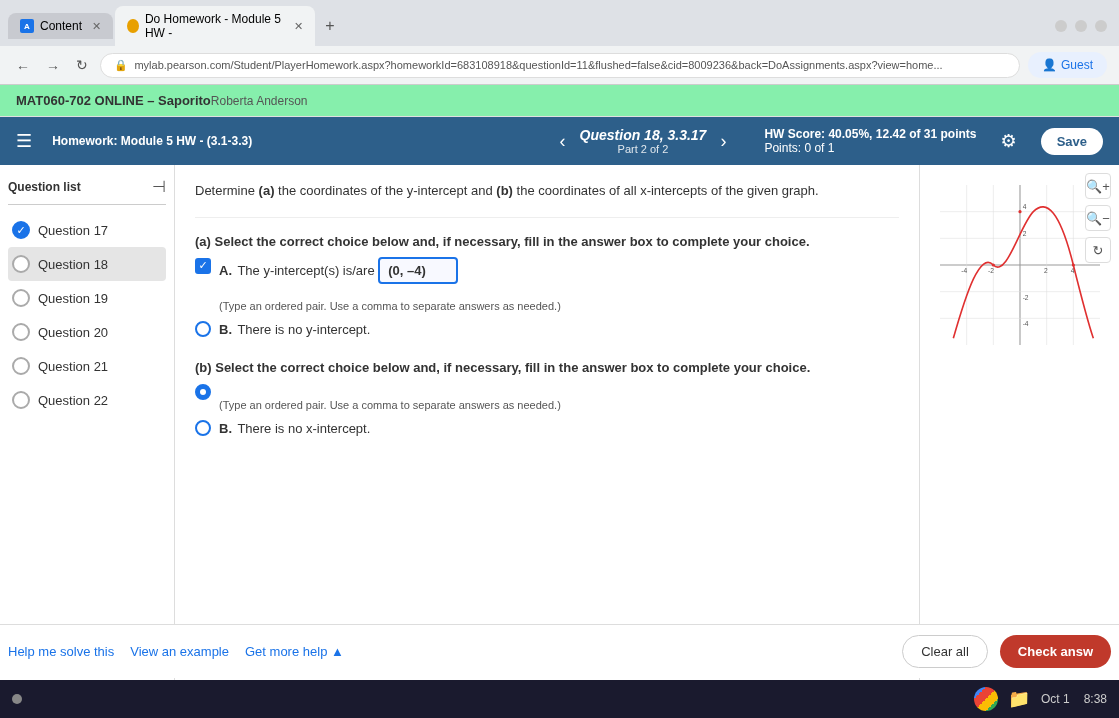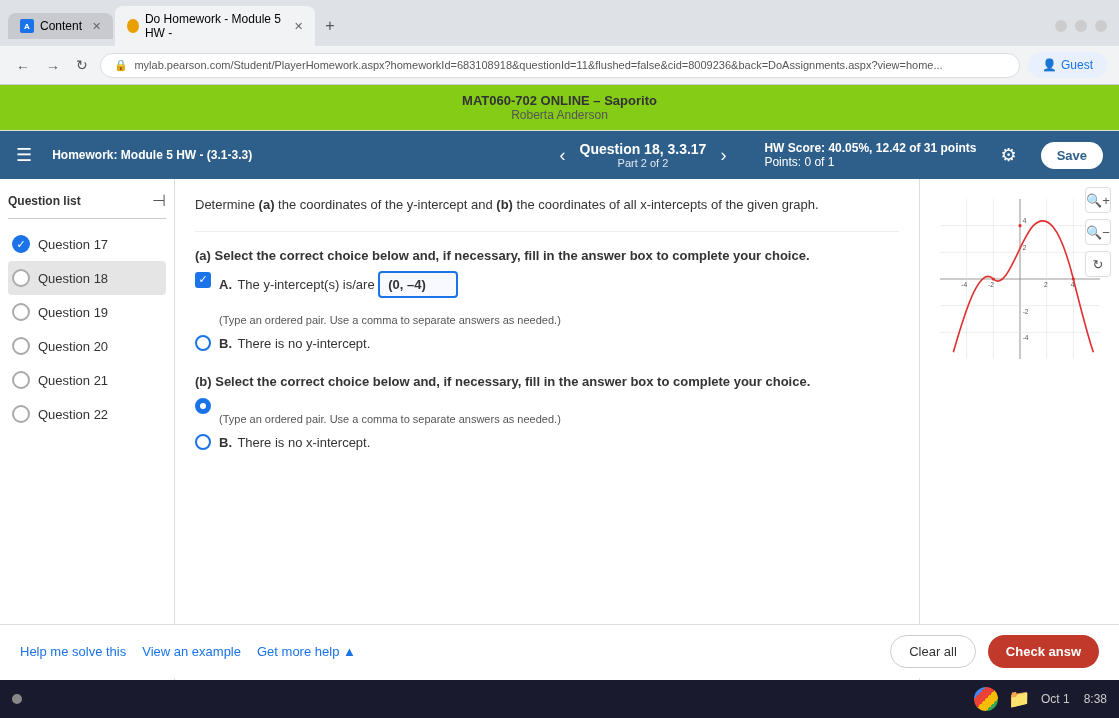--- a/index.html
+++ b/index.html
@@ -23,32 +23,32 @@
     .tc-close { background: #ccc; }
 
     .address-bar { display: flex; align-items: center; padding: 6px 12px; gap: 8px; background: #f1f3f4; }
     .nav-btn { background: none; border: none; cursor: pointer; color: #555; font-size: 14px; padding: 4px; border-radius: 50%; }
     .url-box { flex: 1; background: #fff; border: 1px solid #ddd; border-radius: 20px; padding: 5px 14px; font-size: 12px; color: #333; display: flex; align-items: center; gap: 6px; }
     .url-text { flex: 1; font-size: 11px; color: #555; overflow: hidden; white-space: nowrap; }
     .url-icon { color: #888; font-size: 11px; }
     .guest-btn { background: #e8f0fe; border: none; border-radius: 20px; padding: 6px 14px; color: #1a73e8; cursor: pointer; font-size: 12px; font-weight: 500; display: flex; align-items: center; gap: 4px; }
 
     
-    .app-header { background: #84cc16; border-bottom: 1px solid #e0e0e0; padding: 8px 16px; display: flex; justify-content: flex-start; align-items: center; flex-direction: column; }
+    .app-header { background: #86efac; border-bottom: 1px solid #e0e0e0; padding: 8px 16px; display: flex; justify-content: flex-start; align-items: center; }
     .app-title { font-size: 13px; font-weight: 600; color: #333; }
     .app-user { font-size: 12px; color: #555; }
 
     
     .hw-header { background: #2d5f8a; color: white; display: flex; align-items: center; padding: 10px 16px; gap: 16px; }
     .hw-menu-icon { font-size: 18px; cursor: pointer; margin-right: 4px; }
     .hw-title { font-size: 12px; font-weight: bold; flex: 1; }
     .hw-nav { display: flex; align-items: center; gap: 8px; }
     .hw-nav-btn { background: none; border: none; color: white; font-size: 18px; cursor: pointer; padding: 2px 6px; }
     .hw-question-info { text-align: center; }
-    .hw-question-label { font-size: 14px; font-weight: bold; }
+    .hw-question-label { font-size: 14px; font-weight: bold; font-style: italic; }
     .hw-question-sub { font-size: 11px; opacity: 0.85; }
     .hw-score-title { font-weight: bold; font-size: 12px; }
     .hw-score-points { font-size: 12px; }
     .hw-gear { background: none; border: none; color: white; font-size: 18px; cursor: pointer; margin-left: 8px; }
     .hw-save-btn { background: white; color: #2d5f8a; border: none; border-radius: 20px; padding: 6px 16px; font-weight: bold; cursor: pointer; font-size: 13px; margin-left: 8px; }
 
     
     .main-layout { display: flex; height: calc(718px - 130px); }
 
     
@@ -79,21 +79,21 @@
     .radio-hint { font-size: 11px; color: #555; margin-top: 16px; }
     .answer-box { display: inline-block; border: 2px solid #1a73e8; border-radius: 4px; padding: 2px 8px; min-width: 80px; background: #f8f9ff; font-size: 13px; font-weight: bold; }
     .option-letter { font-weight: bold; margin-right: 2px; }
 
     
     .graph-area { width: 200px; border-left: 1px solid #ddd; padding: 10px; display: flex; flex-direction: column; align-items: center; position: relative; }
     .graph-tools { display: flex; flex-direction: column; gap: 6px; position: absolute; right: 8px; top: 8px; }
     .graph-tool-btn { background: white; border: 1px solid #ddd; border-radius: 4px; width: 26px; height: 26px; display: flex; align-items: center; justify-content: center; cursor: pointer; font-size: 13px; color: #555; }
 
     
-    .bottom-bar { border-top: 1px solid #ddd; padding: 10px 20px; display: flex; align-items: center; justify-content: space-between; background: #fff; position: fixed; bottom: 40px; left: 0; right: 0; }
+    .bottom-bar { border-top: 1px solid #ddd; padding: 10px 8px; display: flex; align-items: center; justify-content: space-between; background: #fff; position: fixed; bottom: 40px; left: 0; right: 0; }
     .bottom-links { display: flex; gap: 16px; }
     .bottom-link { color: #1a73e8; font-size: 13px; cursor: pointer; text-decoration: none; background: none; border: none; }
     .bottom-actions { display: flex; gap: 12px; }
     .clear-all-btn { background: white; border: 1px solid #ccc; border-radius: 20px; padding: 8px 18px; font-size: 13px; cursor: pointer; color: #333; }
     .check-answer-btn { background: #c0392b; border: none; border-radius: 20px; padding: 8px 18px; font-size: 13px; cursor: pointer; color: white; font-weight: bold; }
 
     
     .os-taskbar { position: fixed; bottom: 0; left: 0; right: 0; height: 38px; background: #1a1a2e; display: flex; align-items: center; padding: 0 12px; gap: 8px; }
     .taskbar-dot { width: 10px; height: 10px; border-radius: 50%; background: #888; }
     .taskbar-space { flex: 1; }

